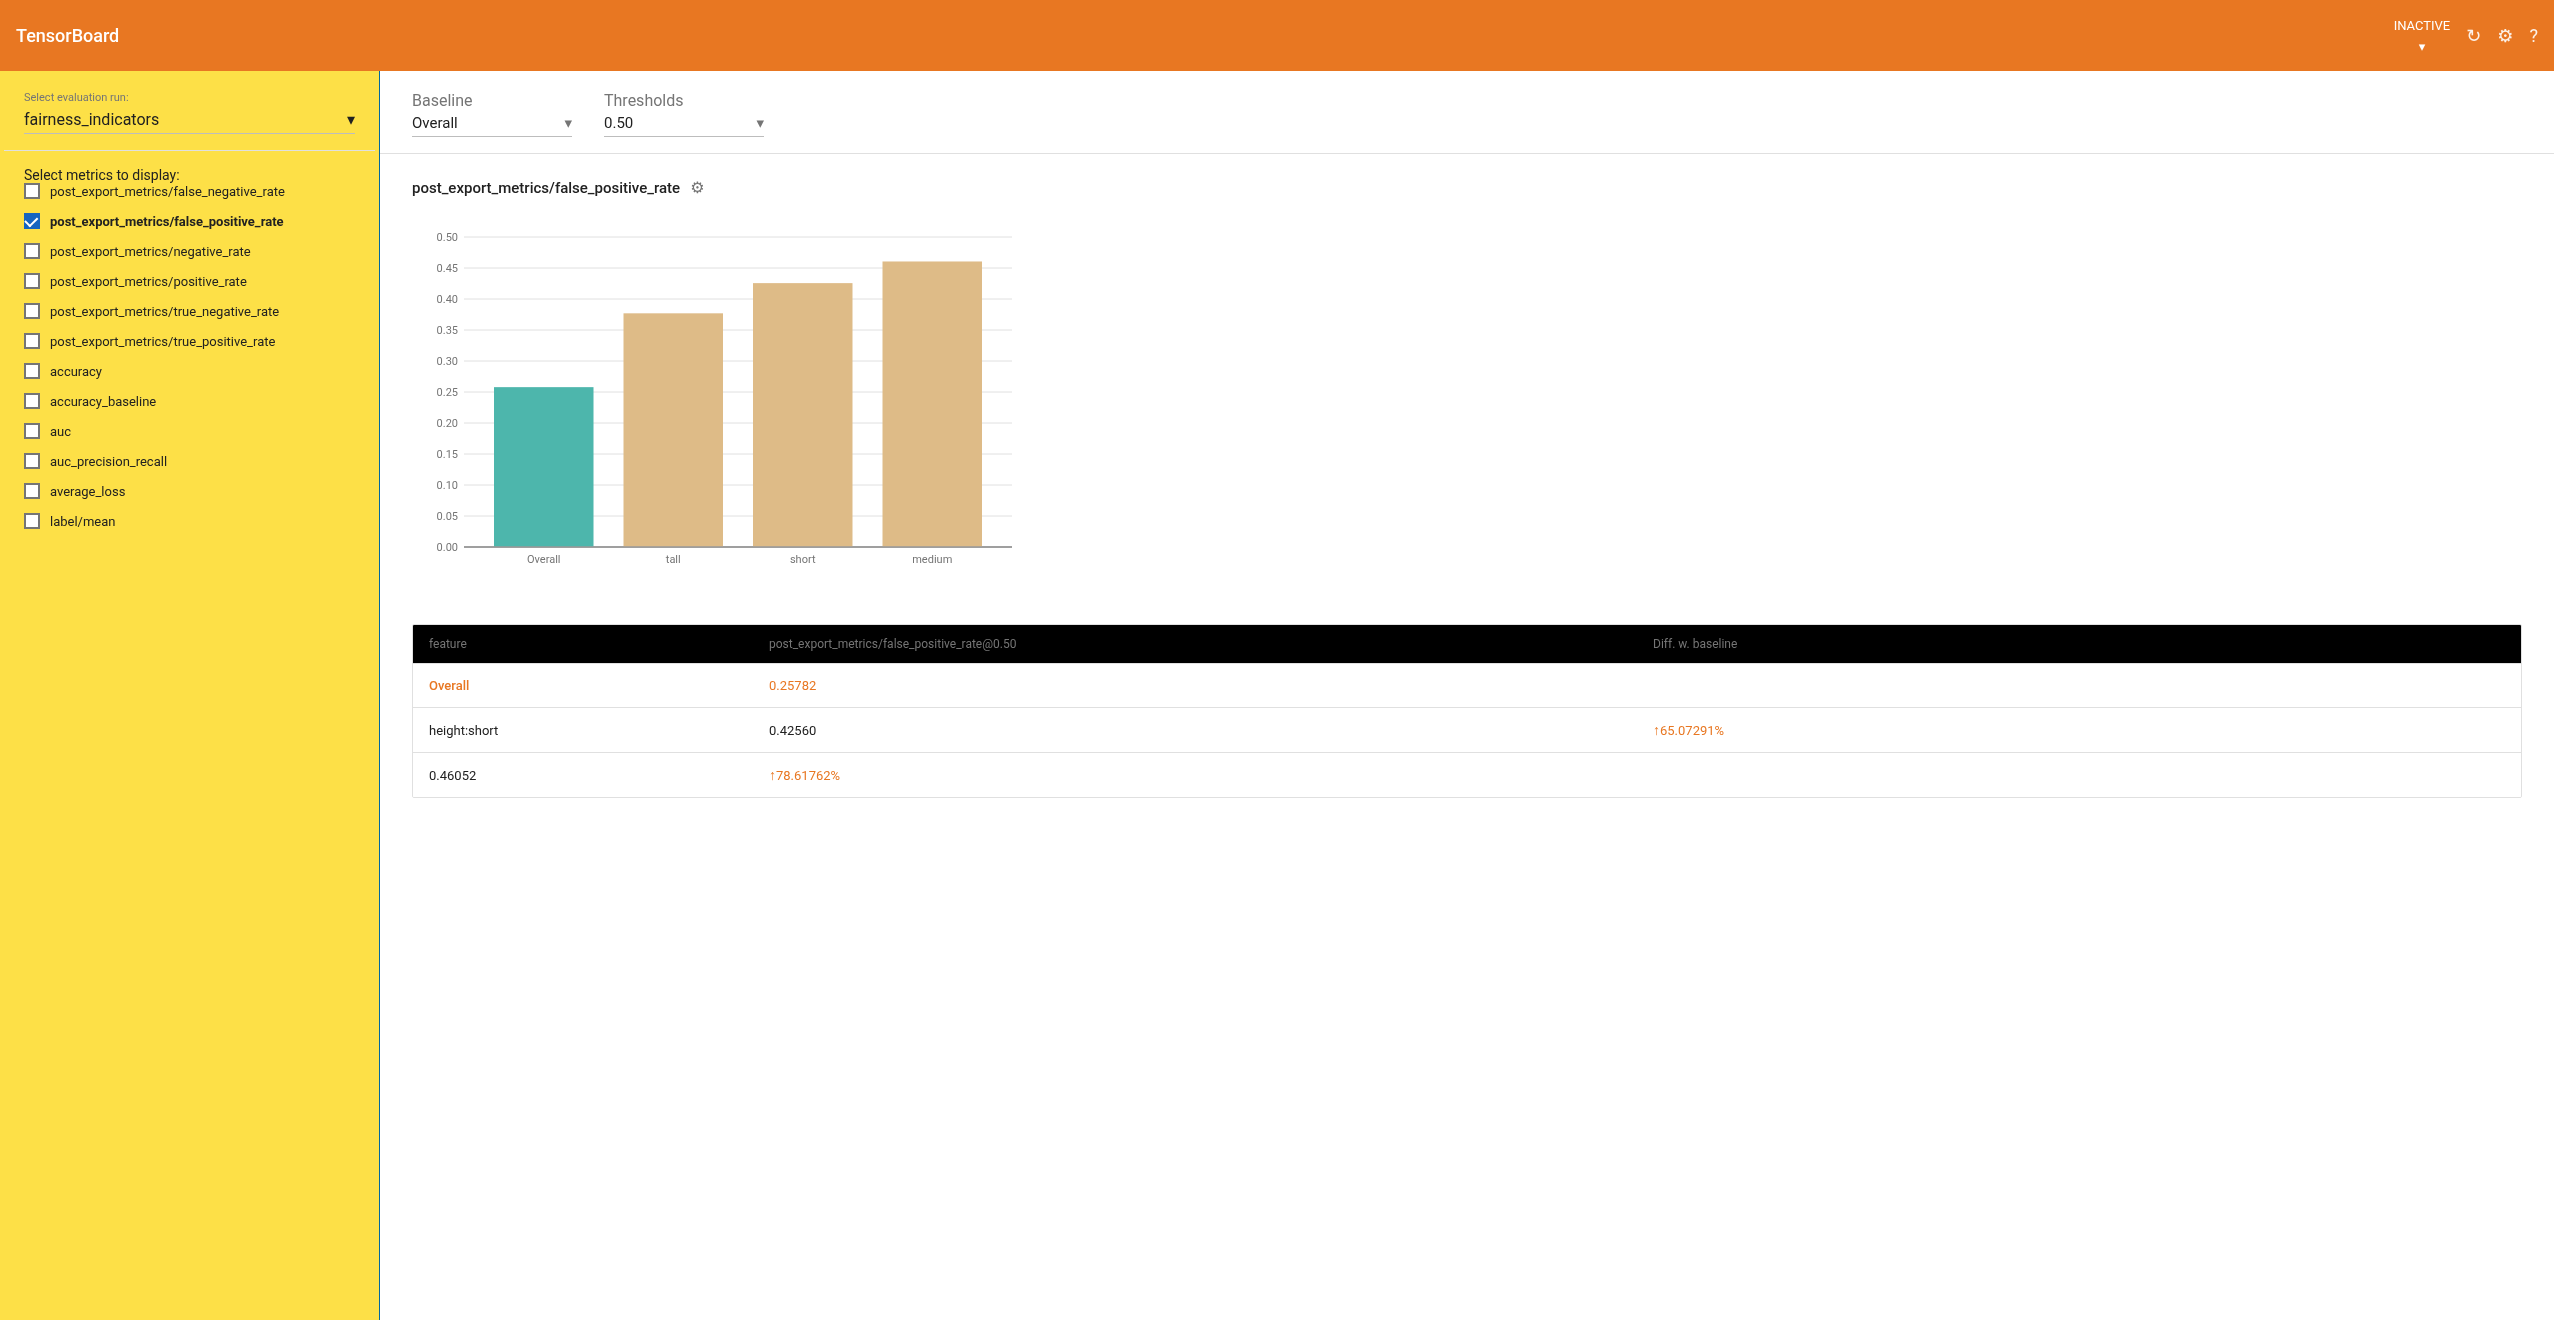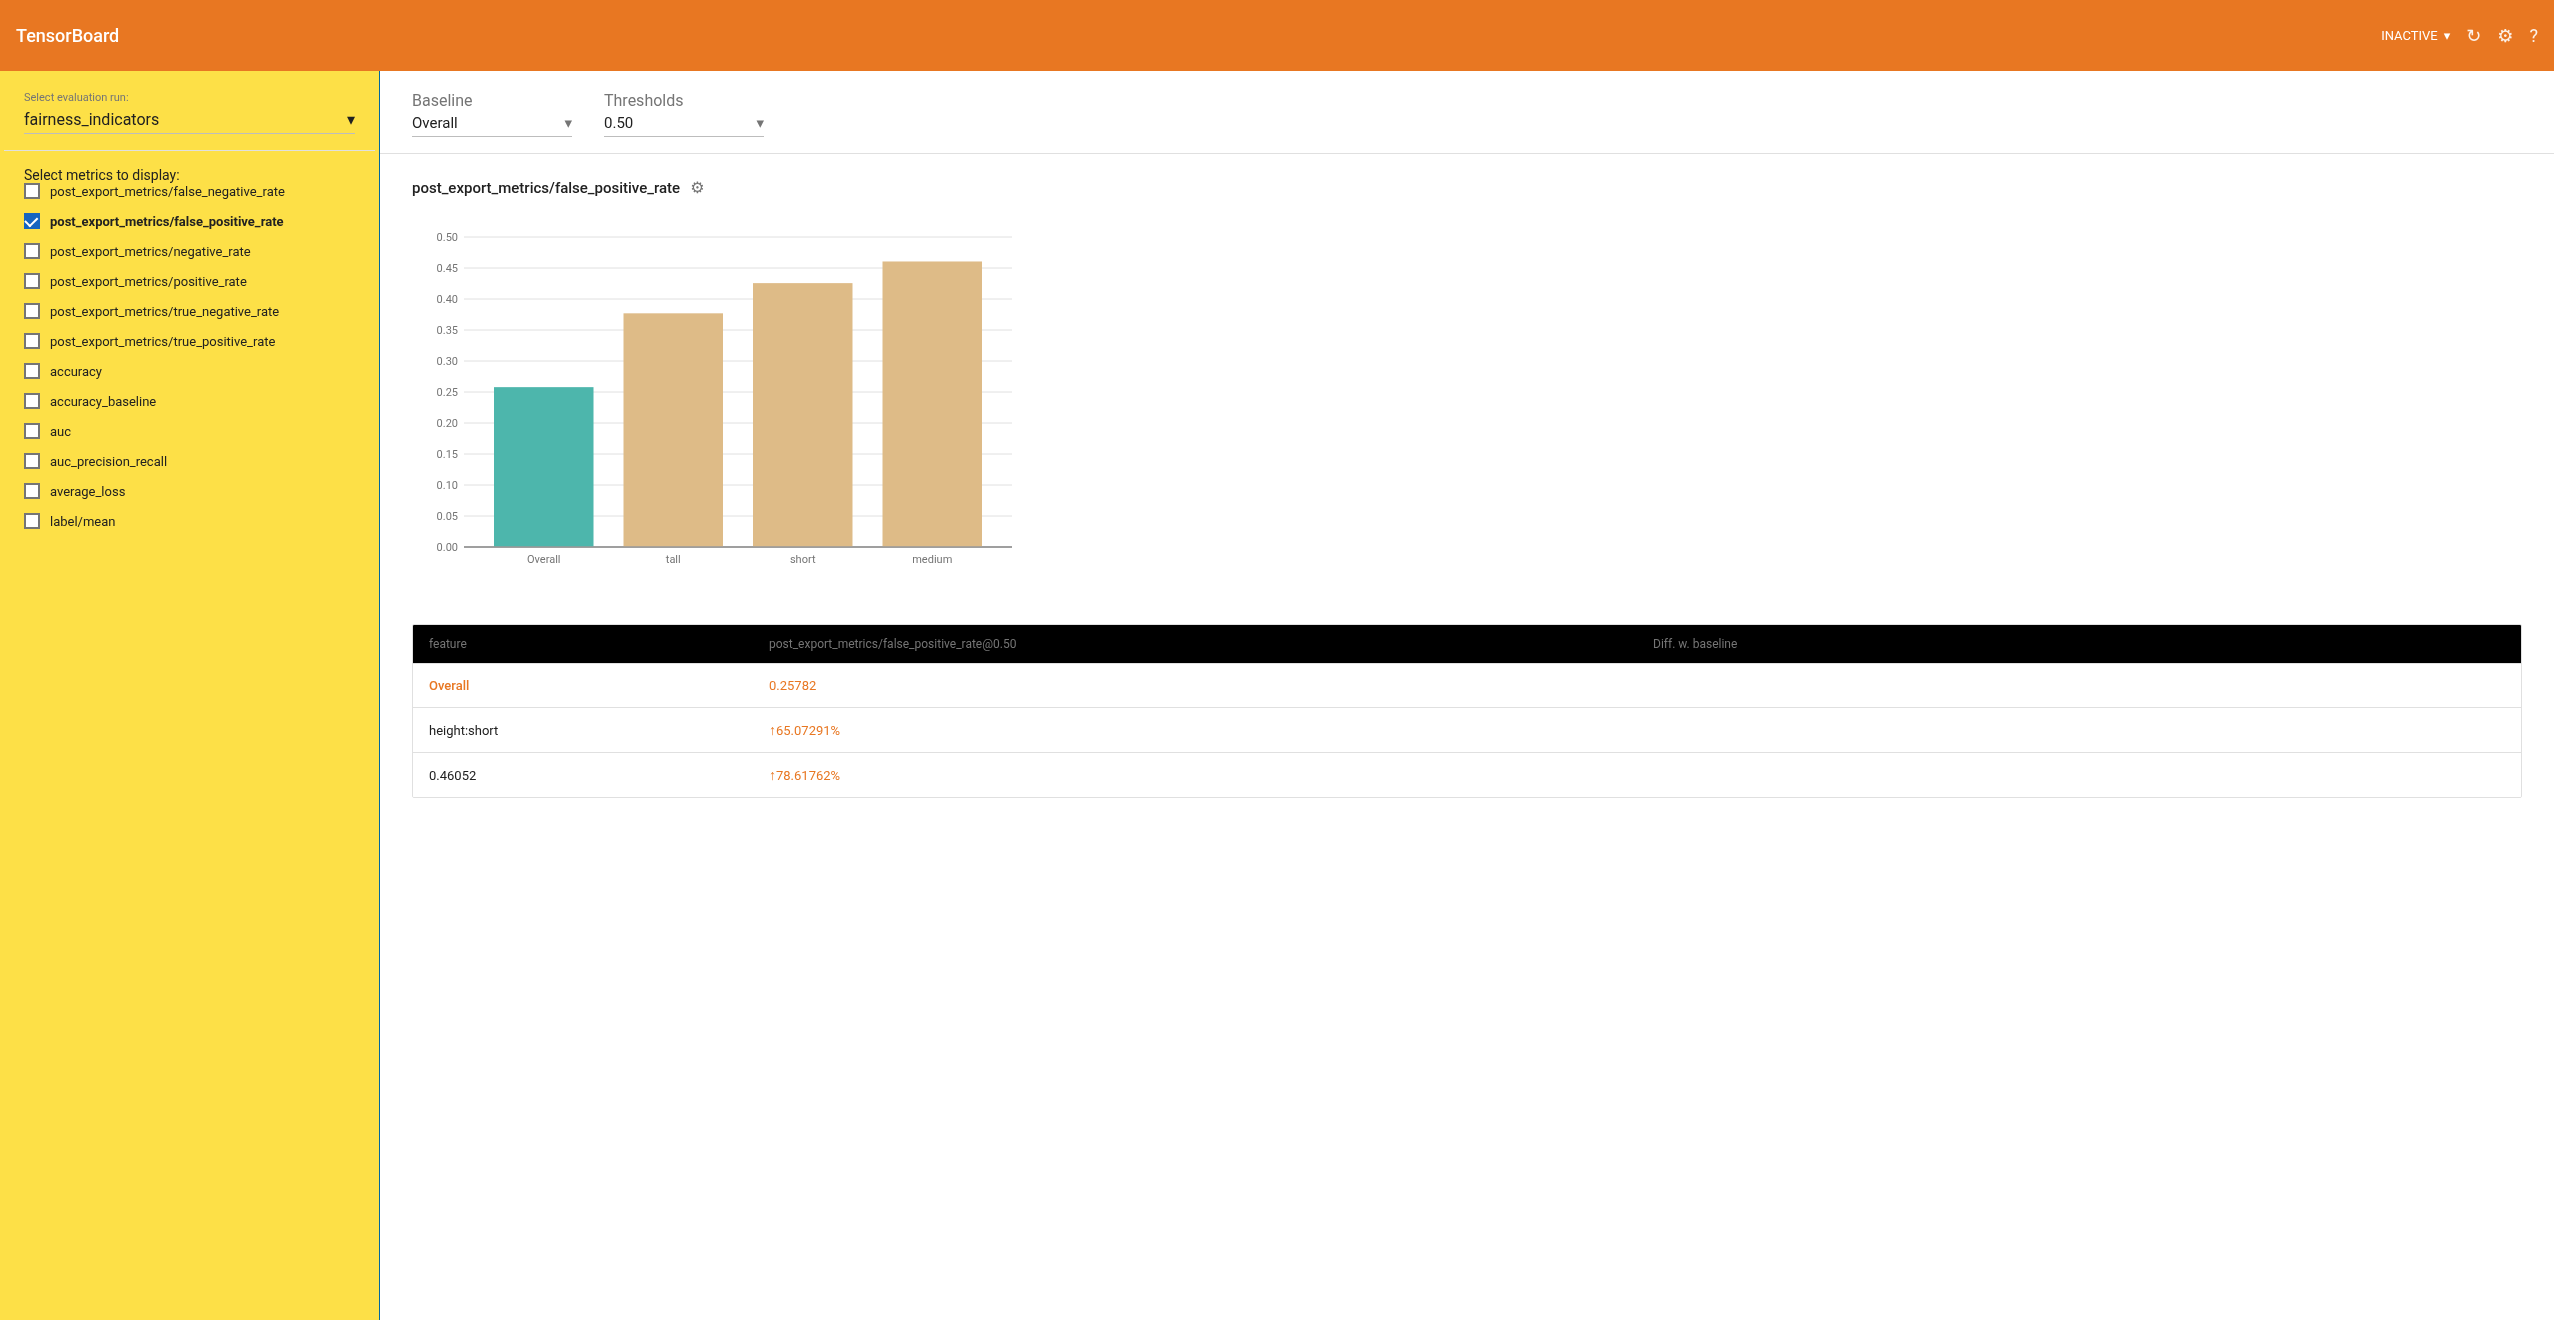--- a/index.html
+++ b/index.html
@@ -57,20 +57,21 @@
       align-items: center;
       gap: 16px;
       margin-left: auto;
     }
     .topnav-inactive {
       color: white;
       font-size: 13px;
       display: flex;
       align-items: center;
       gap: 6px;
+      flex-direction: column;
     }
     .topnav-icon {
       color: white;
       font-size: 18px;
       cursor: pointer;
       opacity: 0.9;
     }
 
     
     .main-layout {
@@ -422,20 +423,21 @@
         <div class="table-header-cell">Diff. w. baseline</div>
       </div>
       <div id="table-body">
           <div class="table-row">
             <div class="table-cell orange">Overall</div>
             <div class="table-cell orange-value">0.25782</div>
             <div class="table-cell"></div>
           </div>
           <div class="table-row">
             <div class="table-cell">height:short</div>
+            <div class="table-cell">0.42560</div>
             <div class="table-cell">
               <span class="diff-up">↑</span> 
               <span class="diff-pct">65.07291%</span>
             </div>
           </div>
           <div class="table-row">
             <div class="table-cell">0.46052</div>
             <div class="table-cell">
               <span class="diff-up">↑</span> 
               <span class="diff-pct">78.61762%</span>

